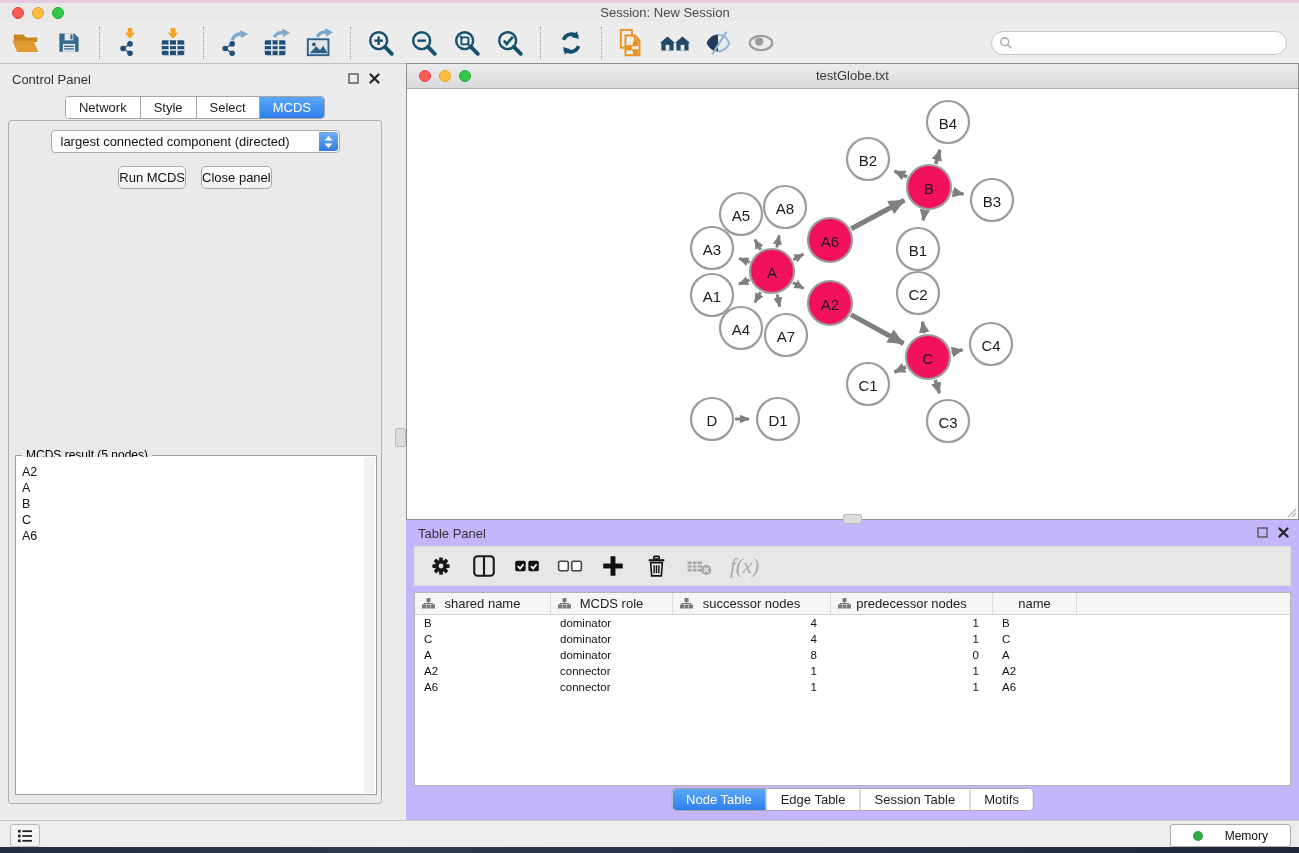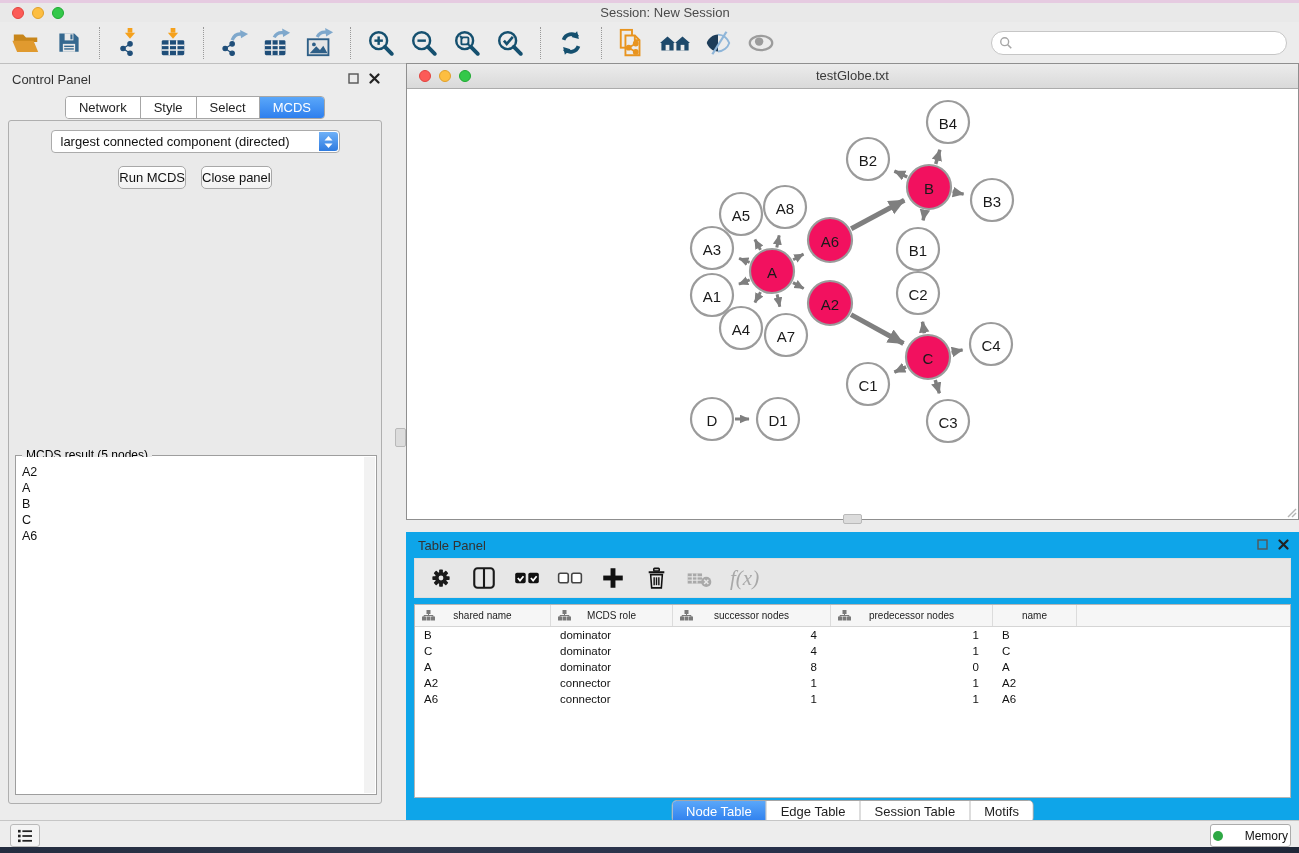--- a/index.html
+++ b/index.html
@@ -43,40 +43,40 @@
   .vgrip{position:absolute;left:395px;top:428px;width:9px;height:17px;background:#DCDCDC;border:1px solid #B9B9B9;border-radius:2px;}
   .hgrip{position:absolute;left:843px;top:514px;width:17px;height:8px;background:#DCDCDC;border:1px solid #B9B9B9;border-radius:2px;z-index:5;}
   
   .netwin{position:absolute;left:406px;top:63px;width:893px;height:457px;border:1px solid #8F8F8F;box-sizing:border-box;background:#fff;}
   .netbar{position:absolute;left:0;right:0;top:0;height:24px;background:linear-gradient(#ECECEC,#D9D9D9);border-bottom:1px solid #ABABAB;}
   .netbar .lights{top:6px;}
   .nettitle{text-align:center;font-size:13px;line-height:24px;color:#3a3a3a;}
   .netcanvas{position:absolute;left:0;right:0;top:25px;bottom:0;background:#fff;}
   .resizegrip{position:absolute;right:1px;bottom:1px;}
   
-  .tpanel{position:absolute;left:406px;top:532px;width:893px;height:300px;background:#0ea5e9;}
+  .tpanel{position:absolute;left:406px;top:520px;width:893px;height:300px;background:#c4b5fd;}
   .ttoolbar{position:absolute;left:8px;right:8px;top:26px;height:40px;background:#E7E7E7;border:1px solid #DEDEDE;box-sizing:border-box;display:flex;align-items:center;gap:15px;padding-left:12px;}
   .ttbtn{width:28px;height:28px;display:flex;align-items:center;justify-content:center;}
   .fx{font-family:"Liberation Serif",serif;font-style:italic;font-size:21px;color:#A8A8A8;margin-left:2px;}
   .datatable{position:absolute;left:8px;right:8px;top:72px;bottom:34px;border:1px solid #B5B5B5;background:#fff;overflow:hidden;}
   .thead{display:flex;height:21px;background:#F6F6F6;border-bottom:1px solid #D5D5D5;}
-  .th{position:relative;display:flex;align-items:center;justify-content:center;font-size:10px;color:#222;border-right:1px solid #DCDCDC;box-sizing:border-box;}
+  .th{position:relative;display:flex;align-items:center;justify-content:center;font-size:13px;color:#222;border-right:1px solid #DCDCDC;box-sizing:border-box;}
   .th .hicon{position:absolute;left:7px;top:5px;}
   .th.fill{flex:1;border-right:none;}
   .trow{display:flex;height:16px;}
   .td{font-size:11.5px;line-height:16px;box-sizing:border-box;color:#111;white-space:nowrap;overflow:hidden;}
   .td.l{padding-left:9px;text-align:left;}
   .td.r{padding-right:14px;text-align:right;}
   .ttabs{position:absolute;left:50%;transform:translateX(-50%);top:268px;}
   .ttabs .seg{border-radius:5px;}
   .ttabs .tab{padding:3px 14px;}
   
   .statusbar{position:absolute;left:0;right:0;bottom:6px;height:26px;border-top:1px solid #C6C6C6;background:#EDEDED;}
   .listbtn{position:absolute;left:10px;top:3px;width:28px;height:21px;background:#F4F4F4;border:1px solid #B9B9B9;border-radius:3px;display:flex;align-items:center;justify-content:center;}
-  .membtn{position:absolute;right:8px;top:3px;height:21px;background:#fff;border:1px solid #ABABAB;border-radius:3px;display:flex;align-items:center;gap:22px;padding:0 2px;font-size:12px;color:#111;}
+  .membtn{position:absolute;right:8px;top:3px;height:21px;background:#fff;border:1px solid #ABABAB;border-radius:3px;display:flex;align-items:center;gap:22px;padding:0 22px;font-size:12px;color:#111;}
   .memdot{width:10px;height:10px;border-radius:50%;background:#2EA844;}
   .desktop{position:absolute;left:0;right:0;bottom:0;height:6px;background:linear-gradient(90deg,#232C3F,#31394E 30%,#27304A 60%,#1F2738);}
 </style>
 </head>
 <body>
 
 <div class="app">
   <div class="menustrip"></div>
 
   <div class="titlebar">

